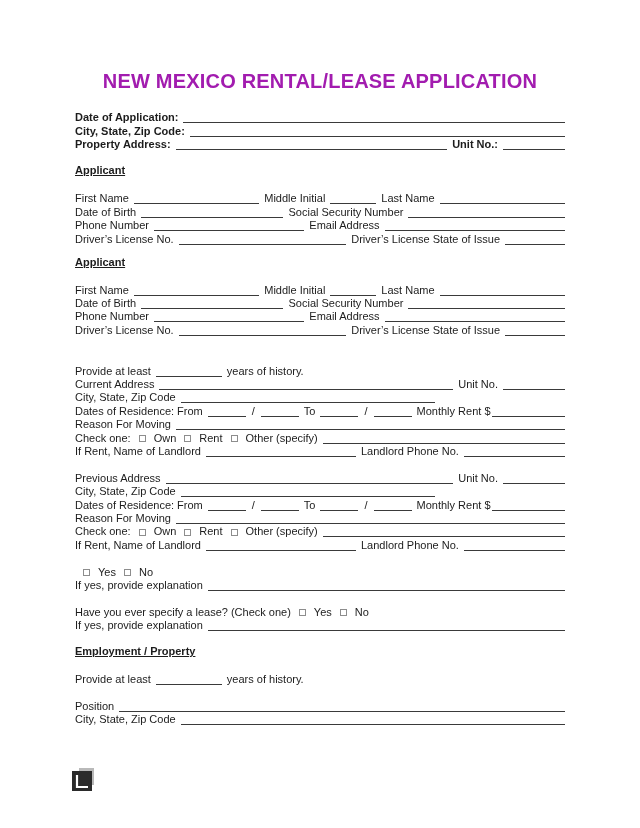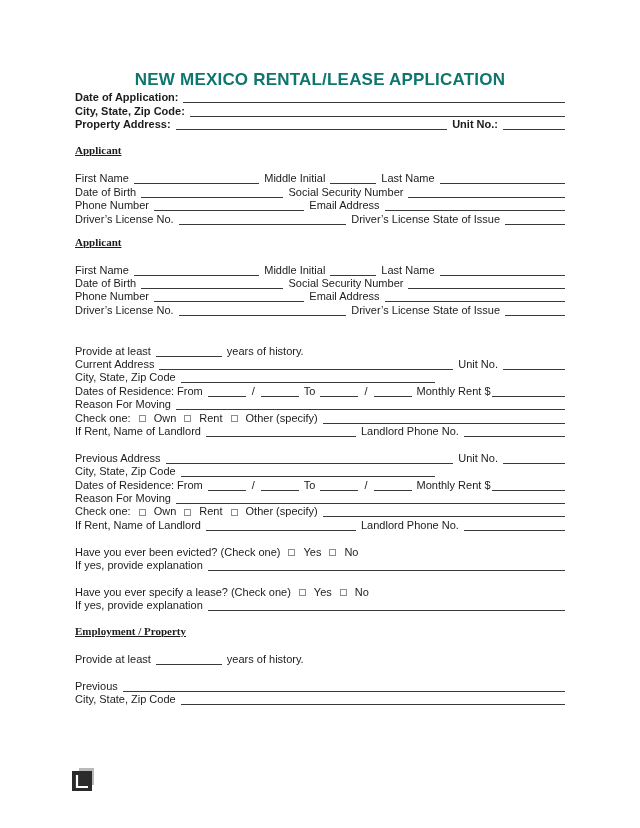--- a/index.html
+++ b/index.html
@@ -4,25 +4,25 @@
 <style>
   * { margin:0; padding:0; box-sizing:border-box; }
   html,body { background:#ffffff; }
   .page {
     position:relative; width:640px; height:828px; margin:0 auto;
     background:#ffffff; overflow:hidden;
     font-family:"Liberation Sans","DejaVu Sans",sans-serif;
     font-size:11px; color:#1c1c1c;
   }
   .content { position:absolute; left:75px; top:70px; width:490px; }
-  .title { text-align:center; font-weight:bold; font-size:17px; letter-spacing:.2px; color:#0f766e; margin-bottom:0; }
+  .title { text-align:center; font-weight:bold; font-size:20px; letter-spacing:.2px; color:#a21caf; margin-bottom:17px; }
   .row { display:flex; align-items:flex-end; height:13.4px; white-space:nowrap; }
   .lbl { flex:0 0 auto; }
   .b { font-weight:bold; }
-  .heading { font-weight:bold; text-decoration:underline; height:13.4px;font-family:Liberation Serif, serif; }
+  .heading { font-weight:bold; text-decoration:underline; height:13.4px; }
   .gap   { height:13.4px; }
   .gap-s { height:11px; }
   .gap-m { height:14px; }
   .bl { border-bottom:1.2px solid #3a3a3a; height:9px; flex:1 1 auto; margin:0 5px; min-width:8px; }
   .bl.fixed { flex:0 0 auto; }
   .bl.last { margin-right:0; }
   .bl.tight { margin-left:1px; }
   .sep { flex:0 0 auto; margin:0 1px; }
   .cb { flex:0 0 auto; width:7px; height:7px; border:1px solid #8d8d8d; background:#fff; margin:0 8px 1.5px 8px; }
   .logo { position:absolute; left:70px; top:767px; width:26px; height:26px; }
@@ -200,21 +200,20 @@
     </div>
     <div class="row">
       <span class="lbl">If Rent, Name of Landlord</span>
       <span class="bl fixed" style="width:150px"></span>
       <span class="lbl">Landlord Phone No.</span>
       <span class="bl last"></span>
     </div>
 
     <div class="gap"></div>
     <div class="row">
-      <span class="lbl">Have you ever been evicted? (Check one)</span>
       <span class="cb"></span>
       <span class="lbl">Yes</span>
       <span class="cb"></span>
       <span class="lbl">No</span>
     </div>
     <div class="row">
       <span class="lbl">If yes, provide explanation</span>
       <span class="bl last"></span>
     </div>
     <div class="gap"></div>
@@ -233,21 +232,21 @@
     <div class="gap-m"></div>
     <div class="heading">Employment / Property</div>
     <div class="gap"></div>
     <div class="row">
       <span class="lbl">Provide at least</span>
       <span class="bl fixed" style="width:66px"></span>
       <span class="lbl">years of history.</span>
     </div>
     <div class="gap"></div>
     <div class="row">
-      <span class="lbl">Previous</span>
+      <span class="lbl">Position</span>
       <span class="bl last"></span>
     </div>
     <div class="row">
       <span class="lbl">City, State, Zip Code</span>
       <span class="bl last"></span>
     </div>
 
   </div>
 
   <div class="logo">

